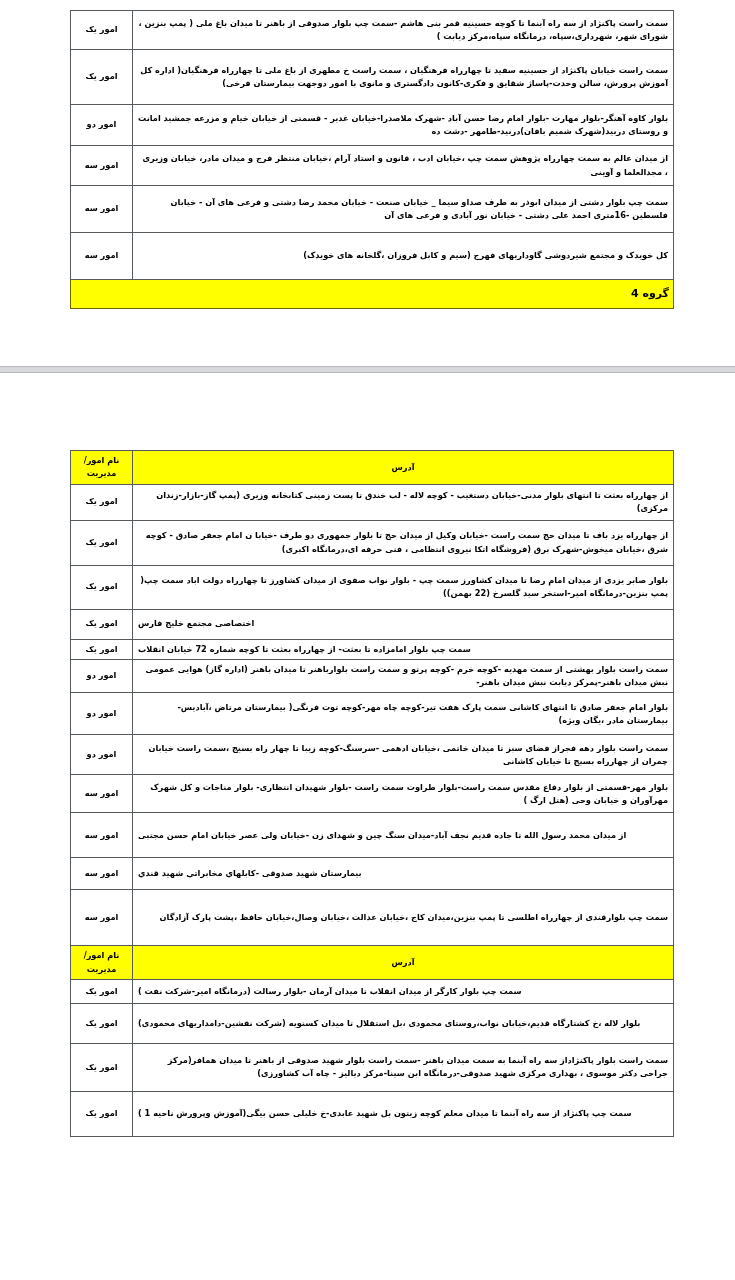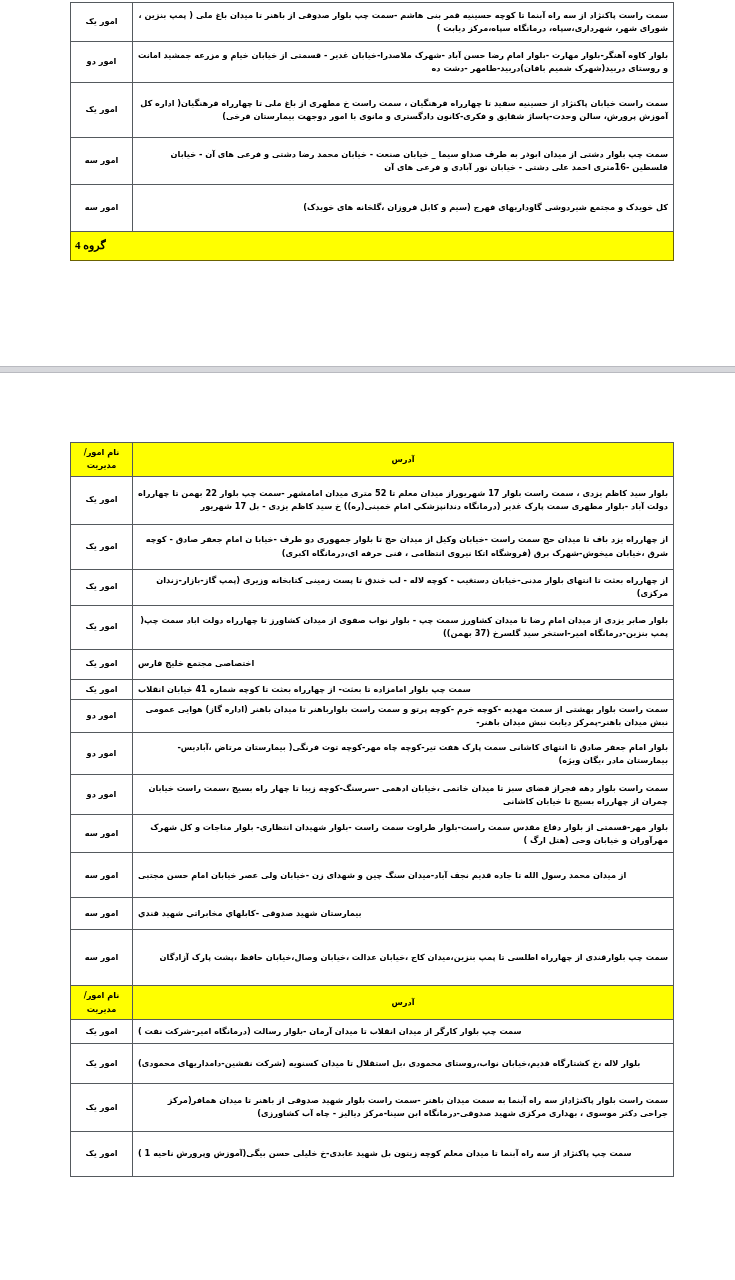--- a/index.html
+++ b/index.html
@@ -33,21 +33,21 @@
   }
   .page-two {
     height: 907px;
     border-radius: 10px;
   }
 
   .tbl {
     border-collapse: collapse;
     table-layout: fixed;
     direction: rtl;
-    margin: 0 auto;
+    margin: 8px auto;
   }
   .tbl td, .tbl th {
     border: 1px solid #555a5e;
     padding: 3px 5px;
     vertical-align: middle;
     font-size: 8.2px;
     line-height: 1.62;
     font-weight: bold;
     color: #000000;
     box-sizing: border-box;
@@ -61,27 +61,26 @@
   .hdr-cell {
     background: #ffff00;
     text-align: center;
     font-size: 7.4px;
     font-weight: bold;
     padding: 2px 4px;
     border: 1px solid #6b6200;
   }
   .group-banner td {
     background: #ffff00;
-    text-align: left;
+    text-align: right;
     font-size: 11px;
     font-weight: bold;
     padding: 5px 4px;
     border: 1px solid #6b6200;
     letter-spacing: 0.3px;
-    font-family: Liberation Serif, serif;
   }
 
   .t1 { position: absolute; top: 2px; right: 61px; width: 604px; }
   .t2 { position: absolute; top: 69px; right: 61px; width: 604px; }
 
   .addr { text-align: right; }
   .addr-center { text-align: left; }
 </style>
 </head>
 <body>
@@ -90,27 +89,31 @@
   <table class="tbl t1">
     <colgroup>
       <col class="col-addr">
       <col class="col-name">
     </colgroup>
     <tbody>
       <tr style="height:39px">
         <td class="col-addr addr">سمت راست  پاکنژاد از سه راه آبنما تا کوچه حسینیه قمر بنی هاشم -سمت چپ بلوار صدوقی از باهنر تا میدان باغ ملی ( پمپ بنزین ، شورای شهر، شهرداری،سپاه، درمانگاه سپاه،مرکز دیابت )</td>
         <td class="col-name">امور یک</td>
       </tr>
+      <tr style="height:55px">
+        <td class="col-addr addr">سمت راست خیابان پاکنژاد از  حسینیه سفید تا چهارراه فرهنگیان ، سمت راست خ مطهری از باغ ملی تا چهارراه فرهنگیان( اداره کل آموزش پرورش، سالن وحدت-پاساژ شقایق و فکری-کانون دادگستری و مانوی با امور دوجهت بیمارستان فرخی)</td>
+        <td class="col-name">امور یک</td>
+      </tr>
       <tr style="height:41px">
         <td class="col-addr addr">بلوار کاوه آهنگر-بلوار مهارت -بلوار امام رضا حسن آباد -شهرک ملاصدرا-خیابان غدیر - قسمتی از خیابان خیام و مزرعه جمشید امانت و روستای دربید(شهرک شمیم بافان)دربید-طامهر -دشت ده</td>
         <td class="col-name">امور دو</td>
       </tr>
-      <tr style="height:55px">
-        <td class="col-addr addr">سمت راست خیابان پاکنژاد از  حسینیه سفید تا چهارراه فرهنگیان ، سمت راست خ مطهری از باغ ملی تا چهارراه فرهنگیان( اداره کل آموزش پرورش، سالن وحدت-پاساژ شقایق و فکری-کانون دادگستری و مانوی با امور دوجهت بیمارستان فرخی)</td>
-        <td class="col-name">امور یک</td>
+      <tr style="height:40px">
+        <td class="col-addr addr">از میدان عالم به سمت چهارراه پژوهش سمت چپ ،خیابان ادب ، قانون و استاد آرام ،خیابان منتظر فرج و میدان مادر، خیابان وزیری ، مجدالعلما و آوینی</td>
+        <td class="col-name">امور سه</td>
       </tr>
       <tr style="height:47px">
         <td class="col-addr addr">سمت چپ بلوار دشتی از  میدان ابوذر به طرف صداو سیما  _ خیابان صنعت - خیابان محمد رضا دشتی و فرعی های آن - خیابان فلسطین -16متری احمد علی دشتی - خیابان نور آبادی و فرعی های آن</td>
         <td class="col-name">امور سه</td>
       </tr>
       <tr style="height:47px">
         <td class="col-addr addr">کل خویدک و مجتمع شیردوشی گاوداریهای فهرج  (سیم و کابل فروزان ،گلخانه های خویدک)</td>
         <td class="col-name">امور سه</td>
       </tr>
       <tr class="group-banner" style="height:25px">
@@ -128,42 +131,38 @@
       <col class="col-addr">
       <col class="col-name">
     </colgroup>
     <tbody>
 
       <tr style="height:14px">
         <th class="hdr-cell col-addr">آدرس</th>
         <th class="hdr-cell col-name">نام امور/مدیریت</th>
       </tr>
 
-      <tr style="height:48px">
-        <td class="col-addr addr">بلوار سید کاظم یزدی ، سمت راست  بلوار 17 شهریوراز میدان معلم تا 52 متری میدان امامشهر -سمت چپ بلوار 22 بهمن تا چهارراه دولت آباد -بلوار مطهری سمت پارک غدیر  (درمانگاه دندانپزشکي امام  خمینی(ره)) خ سید کاظم یزدی - بل 17 شهریور</td>
+      <tr style="height:36px">
+        <td class="col-addr addr">از چهارراه بعثت تا انتهای بلوار مدنی-خیابان دستغیب - کوچه لاله - لب خندق تا پست زمینی کتابخانه وزیری  (پمپ گاز-بازار-زندان مرکزی)</td>
         <td class="col-name">امور یک</td>
       </tr>
       <tr style="height:45px">
         <td class="col-addr addr">از چهارراه یزد باف تا میدان حج سمت راست -خیابان وکیل از میدان حج تا بلوار جمهوری  دو طرف -خیابا ن امام جعفر صادق - کوچه شرق ،خیابان میخوش-شهرک برق (فروشگاه اتکا نیروی انتظامی ، فنی حرفه ای،درمانگاه اکبری)</td>
         <td class="col-name">امور یک</td>
       </tr>
-      <tr style="height:36px">
-        <td class="col-addr addr">از چهارراه بعثت تا انتهای بلوار مدنی-خیابان دستغیب - کوچه لاله - لب خندق تا پست زمینی کتابخانه وزیری  (پمپ گاز-بازار-زندان مرکزی)</td>
-        <td class="col-name">امور یک</td>
-      </tr>
       <tr style="height:44px">
-        <td class="col-addr addr">بلوار صابر یزدی از میدان امام رضا تا میدان کشاورز سمت چپ  - بلوار نواب صفوی از میدان کشاورز  تا چهارراه دولت اباد سمت چپ( پمپ بنزین-درمانگاه امیر-استخر سید گلسرخ (37 بهمن))</td>
+        <td class="col-addr addr">بلوار صابر یزدی از میدان امام رضا تا میدان کشاورز سمت چپ  - بلوار نواب صفوی از میدان کشاورز  تا چهارراه دولت اباد سمت چپ( پمپ بنزین-درمانگاه امیر-استخر سید گلسرخ (22 بهمن))</td>
         <td class="col-name">امور یک</td>
       </tr>
       <tr style="height:30px">
         <td class="col-addr addr-center">اختصاصی  مجتمع خلیج فارس</td>
         <td class="col-name">امور یک</td>
       </tr>
       <tr style="height:17px">
-        <td class="col-addr addr-center">سمت چپ بلوار امامزاده تا بعثت- از چهارراه بعثت تا کوچه شماره 41 خیابان انقلاب</td>
+        <td class="col-addr addr-center">سمت چپ بلوار امامزاده تا بعثت- از چهارراه بعثت تا کوچه شماره 72 خیابان انقلاب</td>
         <td class="col-name">امور یک</td>
       </tr>
       <tr style="height:30px">
         <td class="col-addr addr">سمت راست بلوار بهشتی از سمت مهدیه -کوچه خرم -کوچه پرتو و سمت راست بلوارباهنر تا میدان باهنر  (اداره گاز) هوایی عمومی  نبش میدان باهنر-پمرکز دیابت نبش میدان باهنر-</td>
         <td class="col-name">امور دو</td>
       </tr>
       <tr style="height:42px">
         <td class="col-addr addr">بلوار امام جعفر صادق تا انتهای کاشانی سمت پارک هفت تیر-کوچه چاه مهر-کوچه توت فرنگی( بیمارستان مرتاض ،آبادیس-بیمارستان مادر ،یگان ویژه)</td>
         <td class="col-name">امور دو</td>
       </tr>

